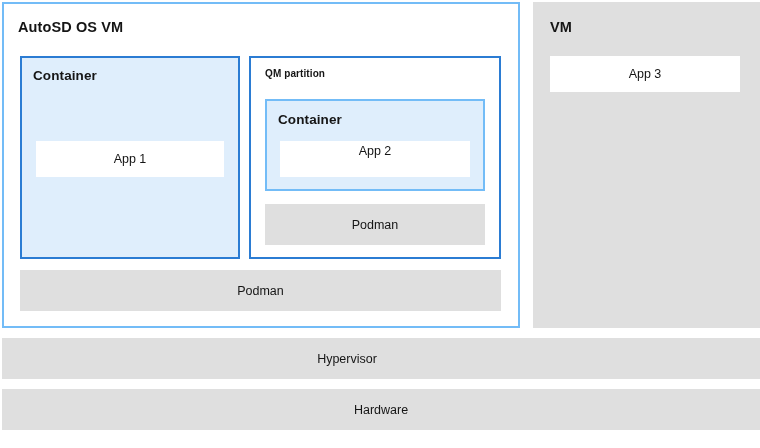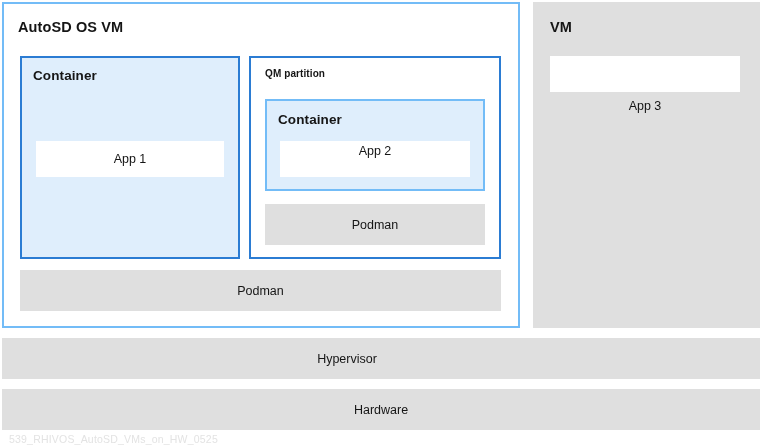--- a/index.html
+++ b/index.html
@@ -129,25 +129,24 @@
   <div class="box band-gray" style="left:20px; top:270px; width:481px; height:41px;"></div>
 
   <div class="label-centered" style="left:20px; top:270px; width:481px; height:41px;">Podman</div>
 
   <div class="box band-gray" style="left:533px; top:2px; width:227px; height:326px;"></div>
 
   <div class="title-strong" style="left:550px; top:19px;">VM</div>
 
   <div class="box chip-app" style="left:550px; top:56px; width:190px; height:36px;"></div>
 
-  <div class="label-centered" style="left:550px; top:56px; width:190px; height:36px;margin-top:32px;">App 3</div>
+  <div class="label-centered" style="left:550px; top:56px; width:190px; height:36px;">App 3</div>
 
   <div class="box band-gray" style="left:2px; top:338px; width:758px; height:41px;"></div>
 
   <div class="label-centered" style="left:2px; top:338px; width:690px; height:41px;">Hypervisor</div>
 
   <div class="box band-gray" style="left:2px; top:389px; width:758px; height:41px;"></div>
 
   <div class="label-centered" style="left:2px; top:389px; width:758px; height:41px;">Hardware</div>
 
-  <div class="watermark" style="left:9px; top:433px;">539_RHIVOS_AutoSD_VMs_on_HW_0525</div>
 
 </div>
 
 </body></html>

